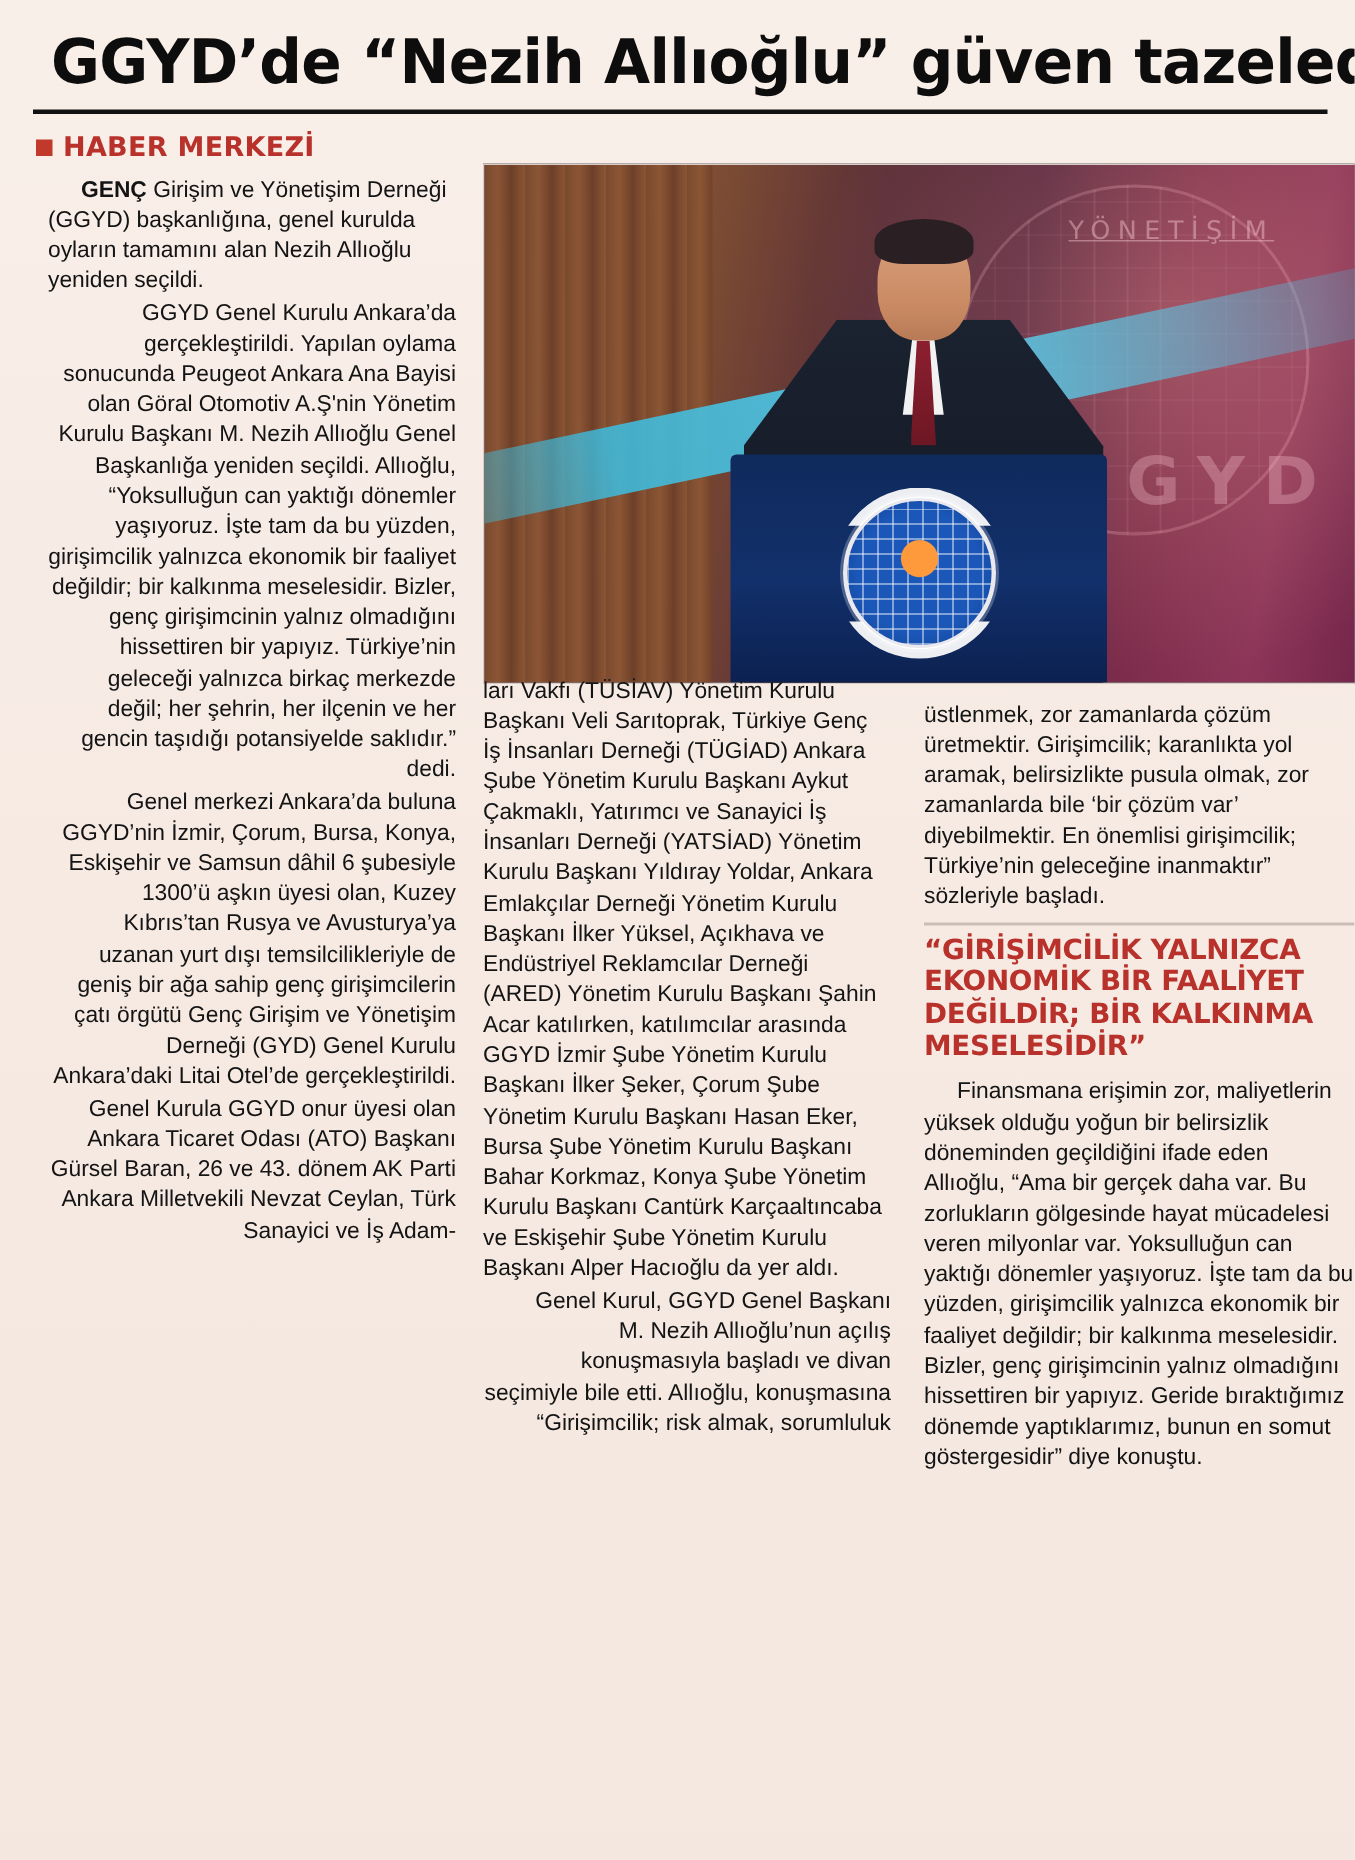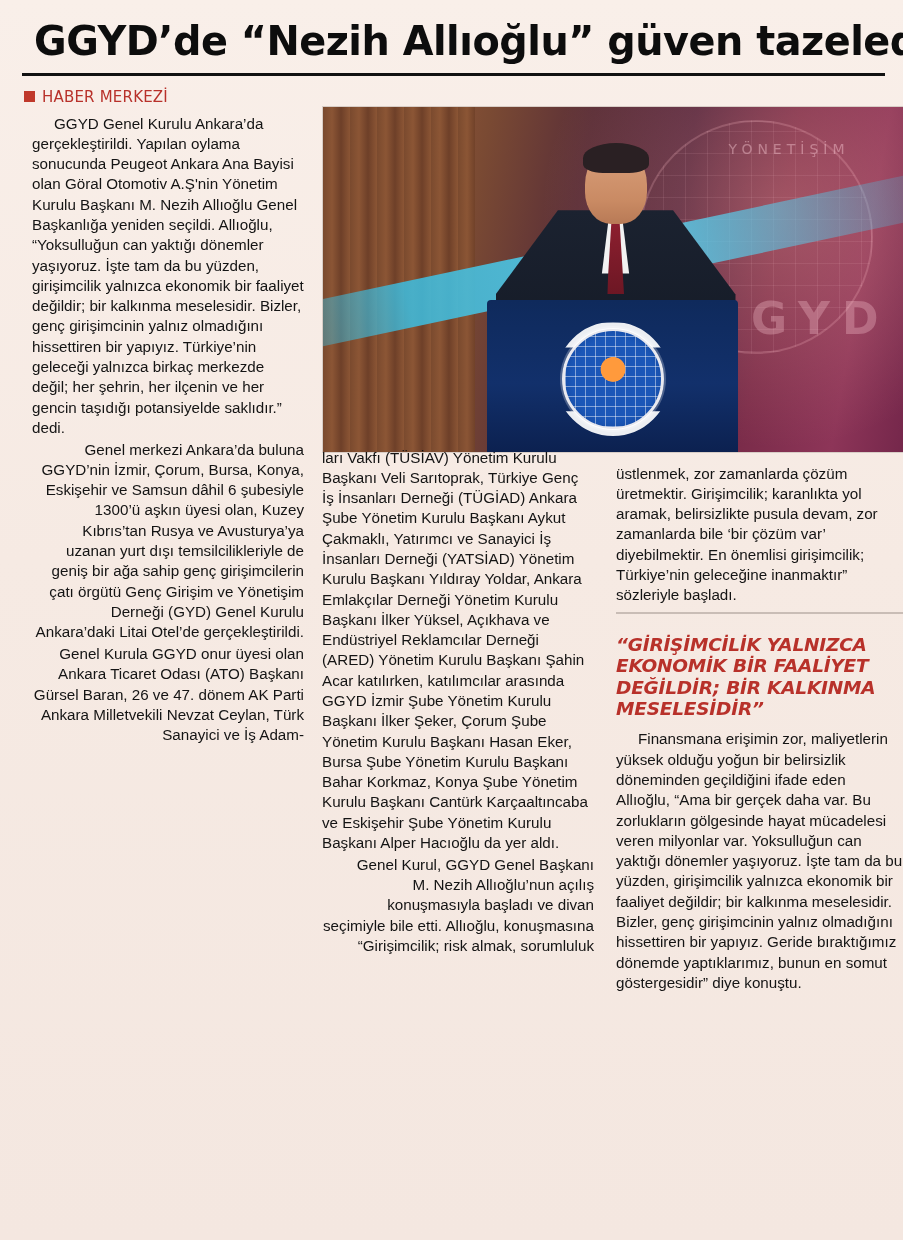--- a/index.html
+++ b/index.html
@@ -46,22 +46,22 @@
     margin: 12px 0 8px 2px;
   }
   .byline .sq {
     width: 11px;
     height: 11px;
     background: #c0392b;
     display: inline-block;
   }
   .byline .txt {
     font-family: "DejaVu Sans", sans-serif;
-    font-weight: normal;
-    font-size: 15px;
+    font-weight: bold;
+    font-size: 18px;
     color: #b8312a;
     letter-spacing: 0.2px;
   }
   
   .content {
     position: relative;
     height: 1120px;
   }
   .col {
     position: absolute;
@@ -138,23 +138,24 @@
     font-weight: bold;
     font-size: 44px;
     letter-spacing: 12px;
     color: rgba(255, 205, 215, 0.30);
   }
   .photo .top-text {
     position: absolute;
     right: 10%;
     top: 10%;
     font-family: "DejaVu Sans", sans-serif;
-    font-size: 14px;
+    font-size: 17px;
     letter-spacing: 5px;
     color: rgba(255, 210, 220, 0.42);
+    text-decoration: underline;
   }
   .photo .banner-stripe {
     position: absolute;
     right: -4%;
     top: 40%;
     width: 120%;
     height: 46px;
     transform: rotate(-12deg);
     background: linear-gradient(90deg, rgba(60,190,225,0.0) 0%, rgba(60,190,225,0.85) 25%, rgba(90,210,240,0.9) 60%, rgba(60,180,220,0.2) 100%);
   }
@@ -259,22 +260,21 @@
     font-weight: bold;
     font-size: 18.5px;
     line-height: 1.16;
     color: #b8312a;
     margin: 12px 0 10px 0;
     letter-spacing: -0.2px;
   }
   .separator-top {
     border-top: 2px solid #c9bdb6;
     margin-top: 6px;
-    padding-top: 20px;
-    font-style: italic;
+    padding-top: 6px;
   }
 </style>
 </head>
 <body>
 
 <div class="page">
 
   <div class="headline-wrap">
     <h1 class="headline">GGYD’de “Nezih Allıoğlu” güven tazeledi</h1>
   </div>
@@ -297,30 +297,31 @@
       <div class="person-shirt"></div>
       <div class="person-tie"></div>
       <div class="person-head"></div>
       <div class="person-hair"></div>
       <div class="podium">
         <div class="emblem"></div>
       </div>
     </div>
 
     <div class="col" id="col1">
+      <p class="indent"><span class="lead-word">GENÇ</span><span> Girişim ve Yönetişim Derneği (GGYD) başkanlığına, genel kurulda oyların tamamını alan Nezih Allıoğlu yeniden seçildi.</span></p>
       <p class="indent">GGYD Genel Kurulu Ankara’da gerçekleştirildi. Yapılan oylama sonucunda Peugeot Ankara Ana Bayisi olan Göral Otomotiv A.Ş'nin Yönetim Kurulu Başkanı M. Nezih Allıoğlu Genel Başkanlığa yeniden seçildi. Allıoğlu, “Yoksulluğun can yaktığı dönemler yaşıyoruz. İşte tam da bu yüzden, girişimcilik yalnızca ekonomik bir faaliyet değildir; bir kalkınma meselesidir. Bizler, genç girişimcinin yalnız olmadığını hissettiren bir yapıyız. Türkiye’nin geleceği yalnızca birkaç merkezde değil; her şehrin, her ilçenin ve her gencin taşıdığı potansiyelde saklıdır.” dedi.</p>
       <p class="indent">Genel merkezi Ankara’da buluna GGYD’nin İzmir, Çorum, Bursa, Konya, Eskişehir ve Samsun dâhil 6 şubesiyle 1300’ü aşkın üyesi olan, Kuzey Kıbrıs’tan Rusya ve Avusturya’ya uzanan yurt dışı temsilcilikleriyle de geniş bir ağa sahip genç girişimcilerin çatı örgütü Genç Girişim ve Yönetişim Derneği (GYD) Genel Kurulu Ankara’daki Litai Otel’de gerçekleştirildi.</p>
-      <p class="indent">Genel Kurula GGYD onur üyesi olan Ankara Ticaret Odası (ATO) Başkanı Gürsel Baran, 26 ve 47. dönem AK Parti Ankara Milletvekili Nevzat Ceylan, Türk Sanayici ve İş Adam-</p>
+      <p class="indent">Genel Kurula GGYD onur üyesi olan Ankara Ticaret Odası (ATO) Başkanı Gürsel Baran, 26 ve 43. dönem AK Parti Ankara Milletvekili Nevzat Ceylan, Türk Sanayici ve İş Adam-</p>
     </div>
 
     <div class="col" id="col2">
       <p>ları Vakfı (TÜSİAV) Yönetim Kurulu Başkanı Veli Sarıtoprak, Türkiye Genç İş İnsanları Derneği (TÜGİAD) Ankara Şube Yönetim Kurulu Başkanı Aykut Çakmaklı, Yatırımcı ve Sanayici İş İnsanları Derneği (YATSİAD) Yönetim Kurulu Başkanı Yıldıray Yoldar, Ankara Emlakçılar Derneği Yönetim Kurulu Başkanı İlker Yüksel,  Açıkhava ve Endüstriyel Reklamcılar Derneği (ARED) Yönetim Kurulu Başkanı Şahin Acar katılırken, katılımcılar arasında GGYD İzmir Şube Yönetim Kurulu Başkanı İlker Şeker, Çorum Şube Yönetim Kurulu Başkanı Hasan Eker, Bursa Şube Yönetim Kurulu Başkanı Bahar Korkmaz, Konya Şube Yönetim Kurulu Başkanı Cantürk Karçaaltıncaba ve Eskişehir Şube Yönetim Kurulu Başkanı Alper Hacıoğlu da yer aldı.</p>
       <p class="indent">Genel Kurul, GGYD Genel Başkanı M. Nezih Allıoğlu’nun açılış konuşmasıyla başladı ve divan seçimiyle bile etti.  Allıoğlu, konuşmasına “Girişimcilik; risk almak, sorumluluk</p>
     </div>
 
     <div class="col" id="col3">
-      <p>üstlenmek, zor zamanlarda çözüm üretmektir. Girişimcilik; karanlıkta yol aramak, belirsizlikte pusula devam, zor zamanlarda bile ‘bir çözüm var’ diyebilmektir. En önemlisi girişimcilik; Türkiye’nin geleceğine inanmaktır” sözleriyle başladı.</p>
+      <p>üstlenmek, zor zamanlarda çözüm üretmektir. Girişimcilik; karanlıkta yol aramak, belirsizlikte pusula olmak, zor zamanlarda bile ‘bir çözüm var’ diyebilmektir. En önemlisi girişimcilik; Türkiye’nin geleceğine inanmaktır” sözleriyle başladı.</p>
       <div class="pullquote separator-top">“GİRİŞİMCİLİK YALNIZCA EKONOMİK BİR FAALİYET DEĞİLDİR; BİR KALKINMA MESELESİDİR”</div>
       <p class="indent">Finansmana erişimin zor, maliyetlerin yüksek olduğu yoğun bir belirsizlik döneminden geçildiğini ifade eden Allıoğlu, “Ama bir gerçek daha var. Bu zorlukların gölgesinde hayat mücadelesi veren milyonlar var. Yoksulluğun can yaktığı dönemler yaşıyoruz. İşte tam da bu yüzden, girişimcilik yalnızca ekonomik bir faaliyet değildir; bir kalkınma meselesidir. Bizler, genç girişimcinin yalnız olmadığını hissettiren bir yapıyız. Geride bıraktığımız dönemde yaptıklarımız, bunun en somut göstergesidir” diye konuştu.</p>
     </div>
 
   </div>
 </div>
 
 </body></html>

